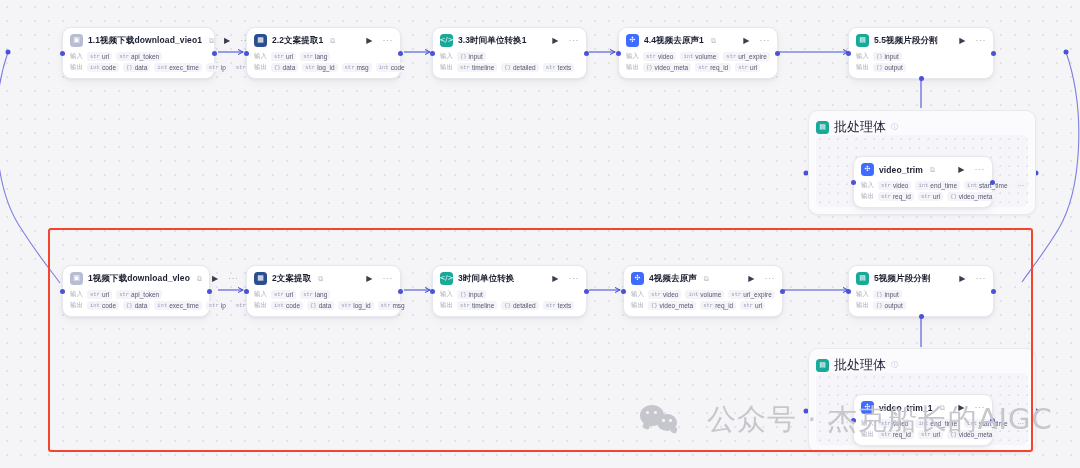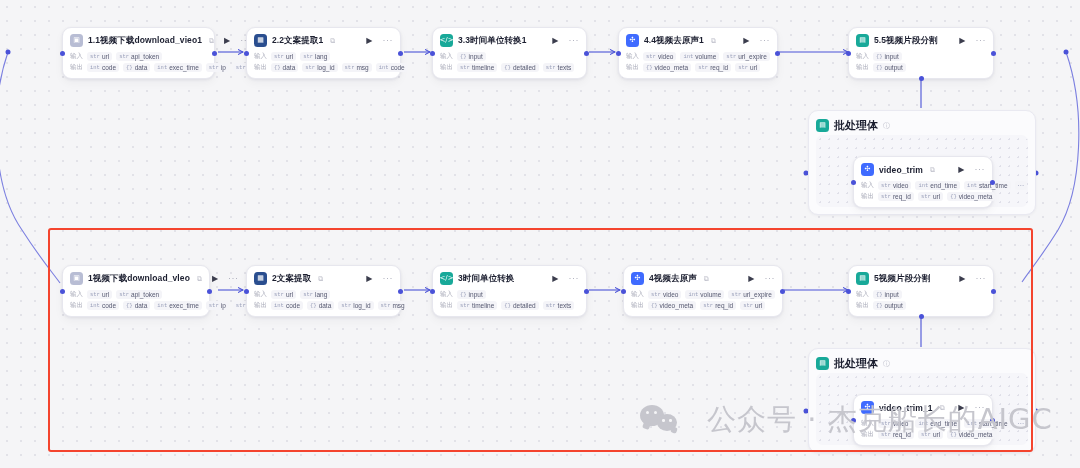--- a/index.html
+++ b/index.html
@@ -94,21 +94,21 @@
   .group {
     position: absolute;
     background: #fbfbfd;
     border: 1px solid #e9e9f1;
     border-radius: 10px;
     z-index: 3;
     padding: 7px;
     box-shadow: 0 1px 3px rgba(20,20,60,.05);
   }
   .group-head { display: flex; align-items: center; gap: 5px; margin-bottom: 6px; }
-  .group-title { font-size: 11px; color: #1c1f30; font-weight: 700; }
+  .group-title { font-size: 13px; color: #1c1f30; font-weight: 400; }
   .group-info { font-size: 7px; color: #bcbdc9; }
   .group-body {
     position: absolute;
     left: 7px; right: 7px; top: 24px; bottom: 7px;
     background: #f6f6fa;
     border-radius: 7px;
     background-image: radial-gradient(#e0e0e9 1px, transparent 1px);
     background-size: 9px 9px;
   }
 

